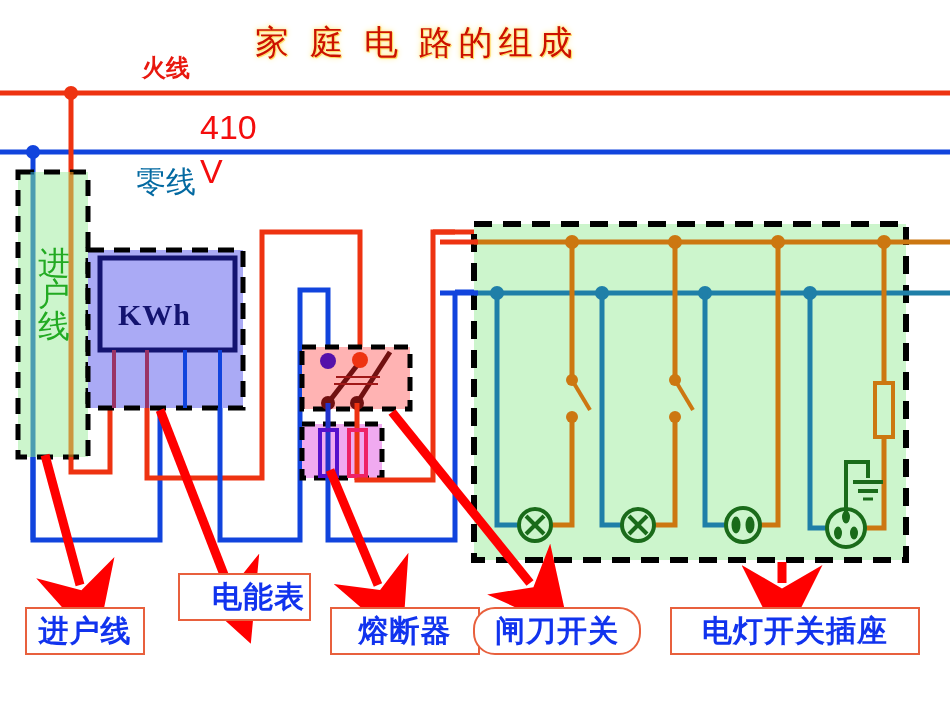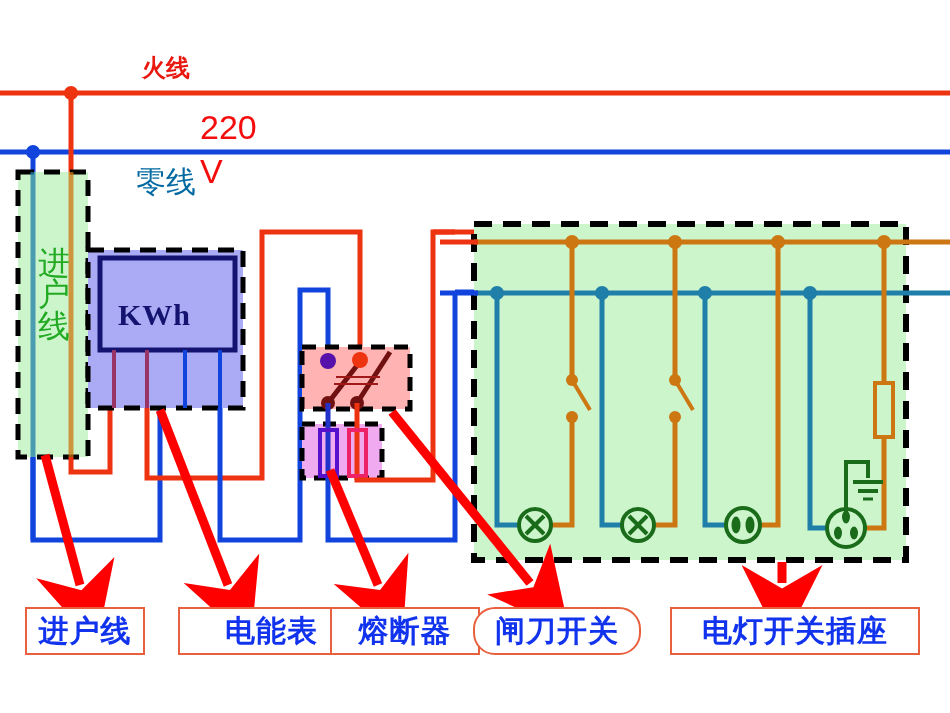--- a/index.html
+++ b/index.html
@@ -252,32 +252,33 @@
   <g>
     <line x1="45" y1="455" x2="80" y2="585" stroke="#ff0000" stroke-width="9" marker-end="url(#ah)"></line>
     <line x1="160" y1="410" x2="228" y2="585" stroke="#ff0000" stroke-width="9" marker-end="url(#ah)"></line>
     <line x1="330" y1="470" x2="378" y2="585" stroke="#ff0000" stroke-width="9" marker-end="url(#ah)"></line>
     <line x1="392" y1="412" x2="530" y2="583" stroke="#ff0000" stroke-width="9" marker-end="url(#ah)"></line>
     <line x1="782" y1="562" x2="782" y2="583" stroke="#ff0000" stroke-width="9" marker-end="url(#ah)"></line>
   </g>
 
 </svg>
 
+<div class="ttl">家 庭 电 路的组成</div>
 <div class="lbl-hot">火线</div>
 <div class="lbl-neu">零线</div>
-<div class="lbl-220">220</div>
+<div class="lbl-220">410</div>
 <div class="lbl-v">V</div>
 <div class="lbl-jhx">进户线</div>
 <div class="kwh">KWh</div>
 
 <div id="callouts">
       <div class="cap" style="left: 25px; top: 607px; width: 120px;">
         <span>进户线</span>
       </div>
-      <div class="cap" style="left: 178px; top: 607px; width: 159px; padding-left: 28px;">
+      <div class="cap" style="left: 178px; top: 573px; width: 133px; padding-left: 28px;">
         <span>电能表</span>
       </div>
       <div class="cap" style="left: 330px; top: 607px; width: 150px;">
         <span>熔断器</span>
       </div>
       <div class="cap" style="left: 473px; top: 607px; width: 168px; border-radius: 22px;">
         <span>闸刀开关</span>
       </div>
       <div class="cap" style="left: 670px; top: 607px; width: 250px;">
         <span>电灯开关插座</span>

